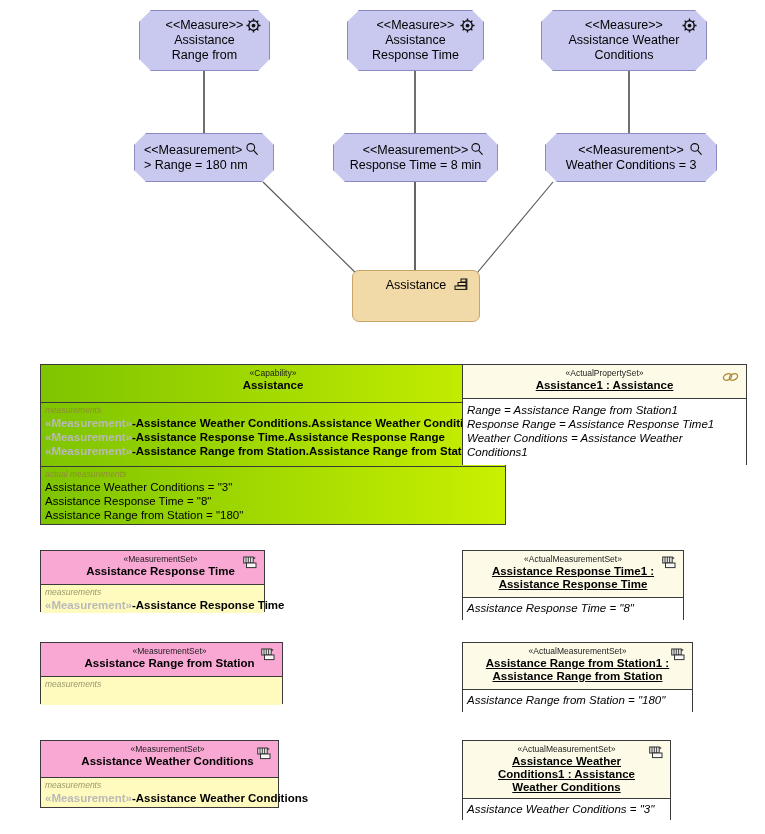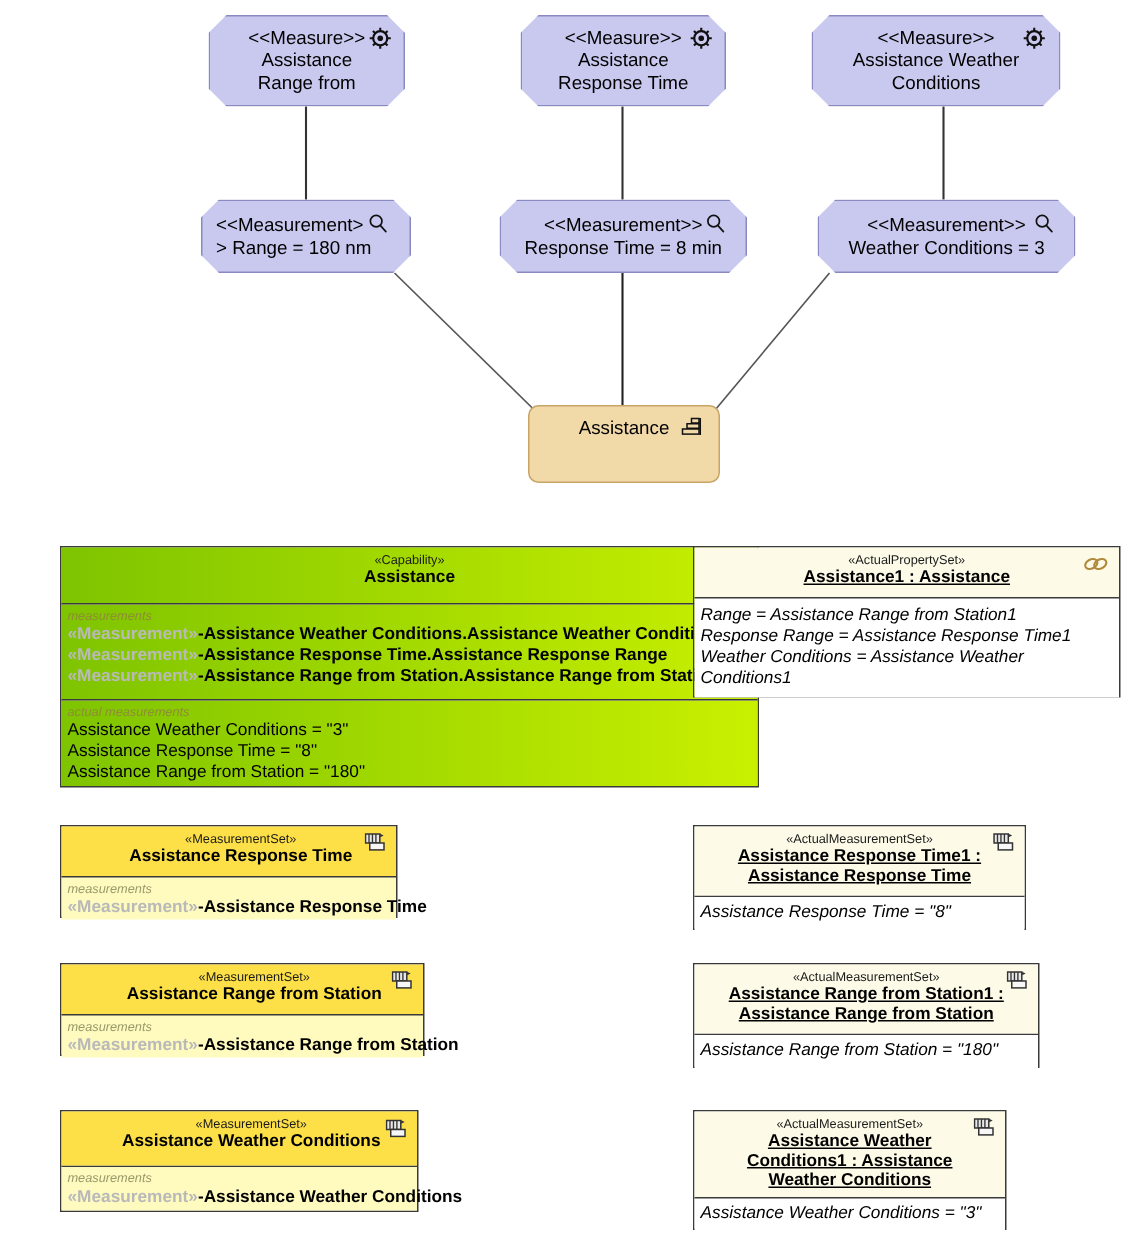--- a/index.html
+++ b/index.html
@@ -59,21 +59,21 @@
   }
   .cap-title.tan-t{color:#9a9a6a;}
   .row{font-size:11.5px;line-height:14px;font-weight:bold;white-space:nowrap;}
   .row .st{color:#b9b9b9;font-weight:bold;}
   .plain{font-size:11.5px;line-height:14px;font-weight:normal;}
 
   
   .green{background:linear-gradient(to right,#7ec400,#c9f000);}
   .green-h{background:linear-gradient(to right,#7ec400,#c9f000);}
   
-  .yel{background:#fde047;padding-left:20px;}
+  .yel{background:#f9a8d4;padding-left:20px;}
   .yel-b{background:#fffbbf;}
   
   .cream{background:#fdfbe8;}
   .cream-b{background:#ffffff;font-style:italic;}
 </style>
 </head>
 <body>
 
 <div class="canvas">
 
@@ -222,21 +222,20 @@
         <svg width="15" height="13" viewBox="0 0 15 13">
           <rect x="0.7" y="1" width="9.5" height="6" fill="#e8e8e8" stroke="#333" stroke-width="1"></rect>
           <path d="M3 1v6M5.3 1v6M7.6 1v6" stroke="#333" stroke-width="0.9"></path>
           <rect x="3.5" y="7" width="9.5" height="4.6" fill="#f7f7f7" stroke="#333" stroke-width="1"></rect>
           <path d="M10.4 0.8l2.4 1.2-2.4 1.2z" fill="#333"></path>
         </svg>
       </span>
     </div>
     <div class="sec compart yel-b" style="height:29px;">
       <div class="cap-title tan-t">measurements</div>
-      <div class="row" style="text-align:center;"><span class="st">«Measurement»</span><span>-Assistance Range from Station</span></div>
     </div>
   </div>
 
   <div class="box" style="left:40px;top:740px;width:239px;height:68px;">
     <div class="sec hdr yel" style="height:36px;">
       <div class="stereo">«MeasurementSet»</div>
       <div class="name">Assistance Weather Conditions</div>
       <span class="badge" style="top:5px;right:6px;">
         <svg width="15" height="13" viewBox="0 0 15 13">
           <rect x="0.7" y="1" width="9.5" height="6" fill="#e8e8e8" stroke="#333" stroke-width="1"></rect>

